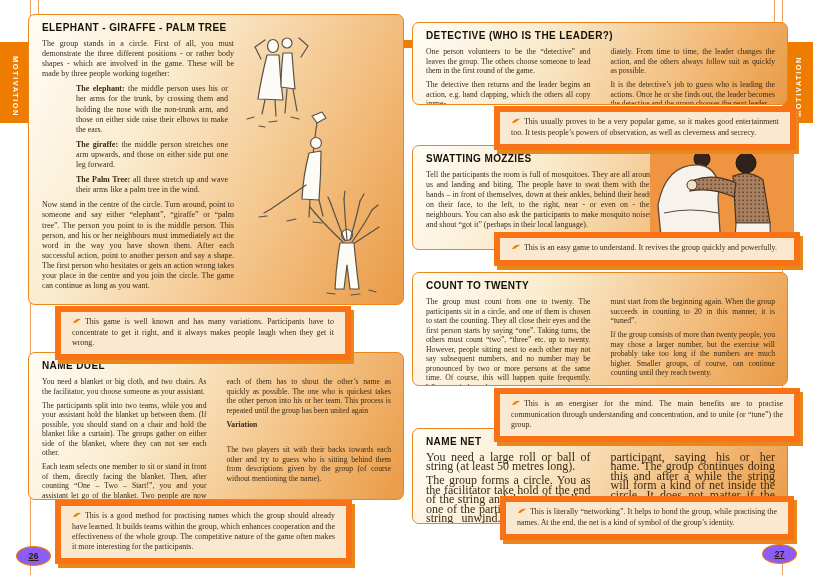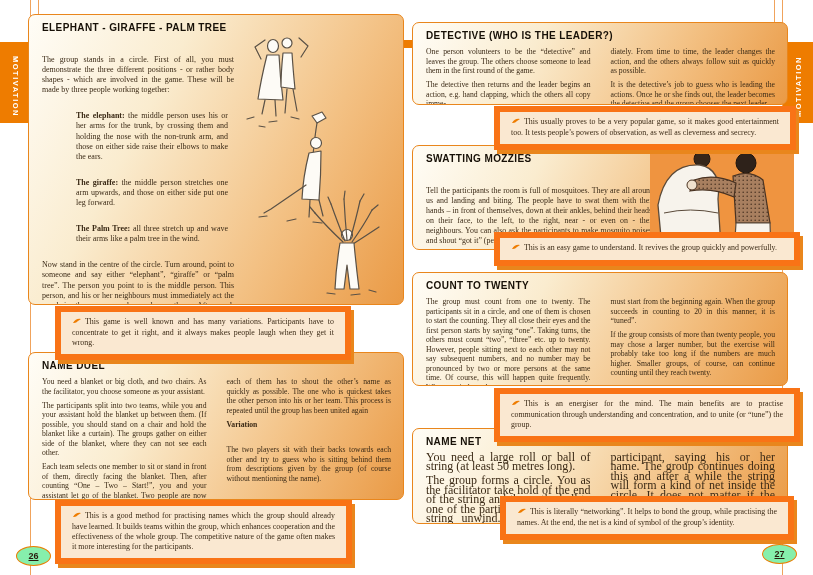--- a/index.html
+++ b/index.html
@@ -14,37 +14,37 @@
   .tab span{writing-mode:vertical-rl;font:bold 7.5px "Liberation Sans",sans-serif;letter-spacing:1.5px;}
   .sidelabel{position:absolute;color:#ee7c00;display:flex;align-items:center;justify-content:center;z-index:1;}
   .sidelabel span{writing-mode:vertical-rl;font:bold 7px "Liberation Sans",sans-serif;letter-spacing:1px;}
   .flip{transform:rotate(180deg);}
   
   .box{position:absolute;border:1px solid #e9861c;border-radius:7px;z-index:1;overflow:hidden;
        background:linear-gradient(118deg,#fffdf7 0%,#faeccf 32%,#f3c184 68%,#ea9a45 100%);}
   .box h2{margin:0;padding:7px 12px 4px 13px;font:bold 10px/12px "Liberation Sans",sans-serif;
           color:#171007;letter-spacing:0.4px;}
   .body{padding:1px 12px 0 13px;font-family:"Liberation Serif",serif;color:#3b2a16;text-align:justify;}
-  .box p{margin:16px 0 5px;}
+  .box p{margin:0 0 5px;}
   .f8{font-size:8px;line-height:10.1px;}
   .f77{font-size:7.7px;line-height:9.5px;}
   .f79{font-size:7.9px;line-height:10px;}
   .cols{display:flex;gap:20px;padding:1px 12px 0 13px;color:#3b2a16;}
   .col{flex:1;text-align:justify;}
   .col p{margin:0 0 4.5px;}
   .lead{font-weight:bold;}
   .ind{margin-left:34px !important;}
   .subhead{font-weight:bold;margin:1px 0 16px !important;}
   
   .note{position:absolute;z-index:3;background:#fae8d1;border:6px solid #f97316;
         box-shadow:3px 4px 0 #e9861c;padding:5px 11px 6px;
         font-size:7.9px;line-height:10px;color:#3b2a16;text-align:justify;}
   .note .ptr{display:inline-block;margin-right:3px;vertical-align:-1px;}
   
-  .pagenum{position:absolute;z-index:4;width:33px;height:18px;background:#86efac;
+  .pagenum{position:absolute;z-index:4;width:33px;height:18px;background:#8b5cf6;
            border:1.5px solid #ee7c00;border-radius:50%;display:flex;align-items:center;
            justify-content:center;font:bold 9px "Liberation Sans",sans-serif;color:#2a1c0e;text-decoration:underline;}
   .illu{position:absolute;z-index:2;}
   .sketch{stroke:#5a5146;stroke-width:1.2;fill:none;stroke-linecap:round;stroke-linejoin:round;}
   .sketchfill{stroke:#5a5146;stroke-width:1.2;fill:#fdfbf6;stroke-linejoin:round;}
 </style>
 </head>
 <body>
 
 <div id="canvas">

